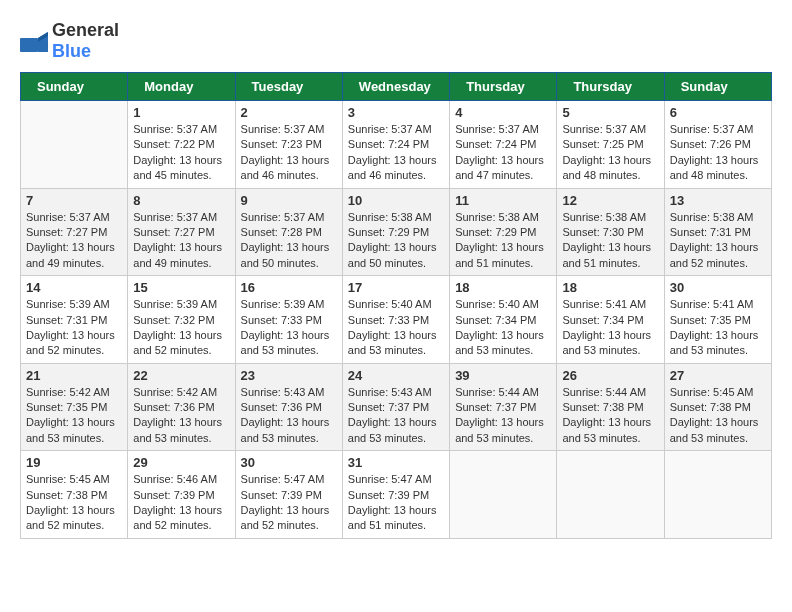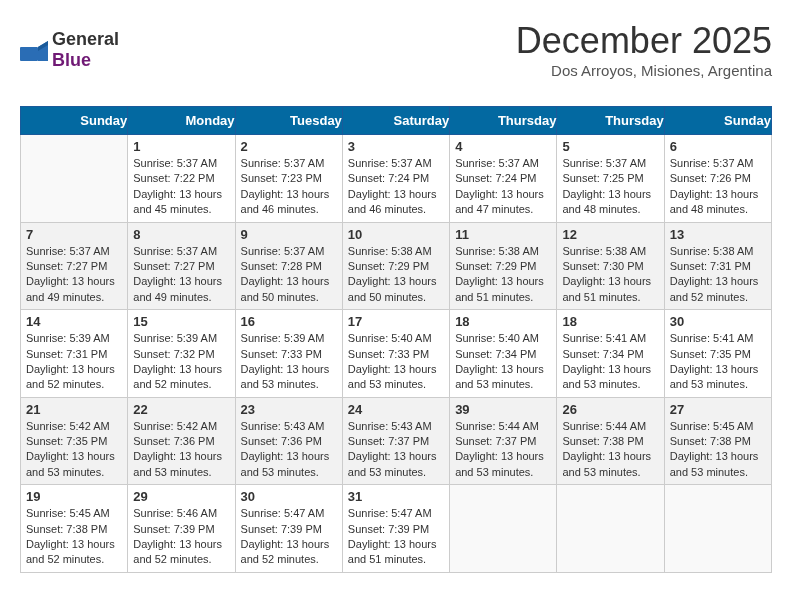--- a/index.html
+++ b/index.html
@@ -6,37 +6,37 @@
     body {
       font-family: Arial, sans-serif;
       background: #fff;
       width: 792px;
       min-height: 612px;
       padding: 20px;
     }
     .header {
       display: flex;
       justify-content: space-between;
-      align-items: center;
-      margin-bottom: 27px;
+      align-items: flex-start;
+      margin-bottom: 10px;
     }
     .logo {
       display: flex;
       align-items: center;
       gap: 4px;
     }
     .logo-text-general {
       font-size: 18px;
       font-weight: bold;
       color: #333;
     }
     .logo-text-blue {
       font-size: 18px;
       font-weight: bold;
-      color: #701a75;
+      color: #3b82f6;
     }
     .logo-icon {
       width: 28px;
       height: 22px;
       display: inline-block;
     }
     .title-section {
       text-align: right;
     }
     .month-title {
@@ -47,24 +47,24 @@
     .subtitle {
       font-size: 15px;
       color: #555;
     }
     table {
       width: 100%;
       border-collapse: collapse;
       font-size: 11px;
     }
     thead tr th {
-      background-color: #0369a1;
+      background-color: #15803d;
       color: #fff;
-      padding: 6px 0;
-      text-align: right;
+      padding: 6px 16px;
+      text-align: left;
       font-size: 13px;
       font-weight: bold;
       border: 1px solid #1a5a9a;
     }
     tbody tr td {
       border: 1px solid #ccc;
       padding: 4px 5px;
       vertical-align: top;
       height: 80px;
       width: calc(100% / 7);
@@ -101,33 +101,29 @@
         <rect x="0" y="8" width="18" height="14" fill="#2a6db5" rx="1"></rect>
         <polygon points="18,8 28,2 28,22 18,22" fill="#2a6db5"></polygon>
         <polygon points="18,8 28,2 28,6 18,12" fill="#1a5a9a"></polygon>
       </svg>
     </div>
     <div>
       <span class="logo-text-general">General</span><br>
       <span class="logo-text-blue">Blue</span>
     </div>
   </div>
-  <div class="title-section">
-    <div class="month-title">December 2025</div>
-    <div class="subtitle">Dos Arroyos, Misiones, Argentina</div>
-  </div>
 </div>
 
 <table>
   <thead>
     <tr>
     <th>Sunday</th>
         <th>Monday</th>
         <th>Tuesday</th>
-        <th>Saturday</th>
+        <th>Wednesday</th>
         <th>Thursday</th>
         <th>Thursday</th>
         <th>Sunday</th>
       </tr>
   </thead>
   <tbody id="calendar-body">
   <tr class="row-white">
         <td class="empty"></td>
         <td>
           <span class="day-number">1</span>

